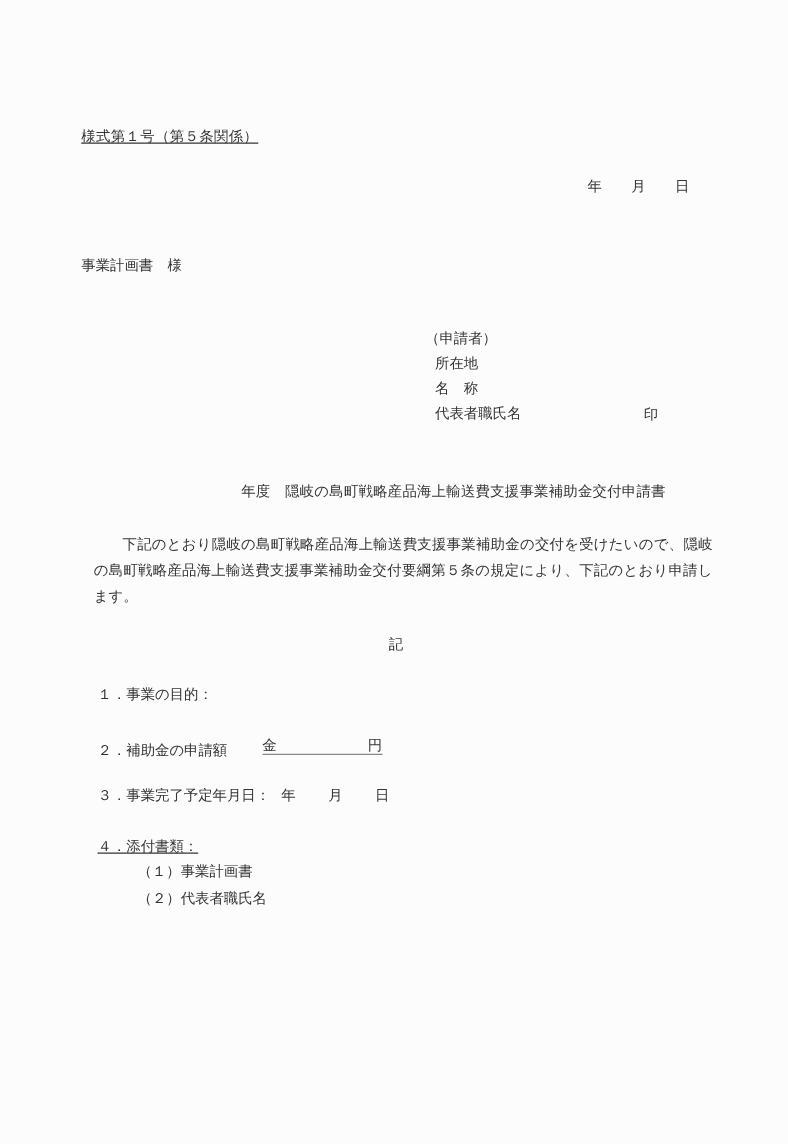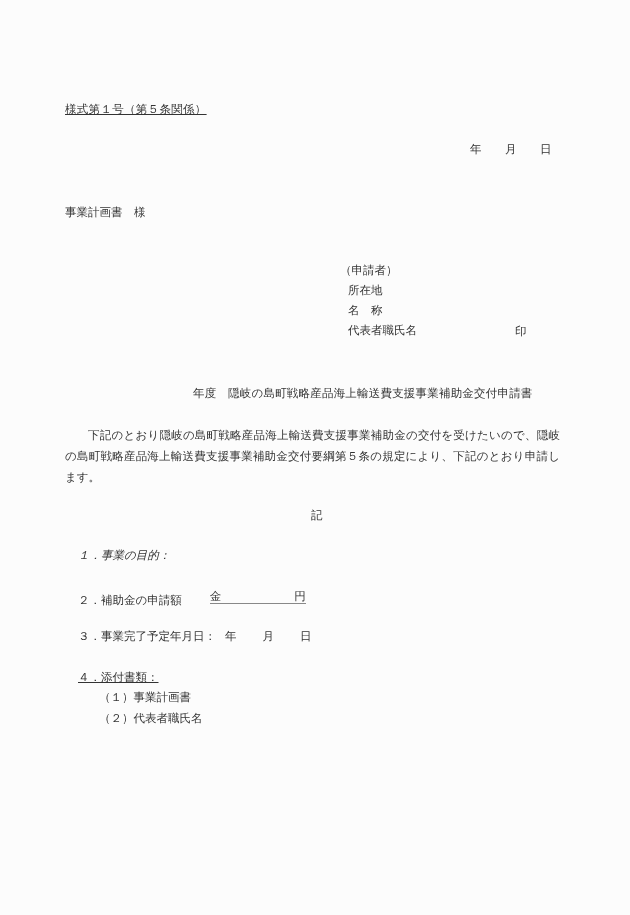--- a/index.html
+++ b/index.html
@@ -26,35 +26,35 @@
     .date-year { left: 470px; }
     .date-month { left: 505px; }
     .date-day { left: 540px; }
     .addressee { left: 65px; top: 205px; }
     .applicant-block { left: 340px; top: 263px; }
     .applicant-block div { height: 20px; line-height: 14px; }
     .applicant-block .indent { padding-left: 8px; }
     .seal { left: 515px; top: 324px; }
     .title { left: 157px; top: 386px; letter-spacing: 0.2px; margin-left: 36px; }
     .body-text {
-      left: 65px;
+      left: 75px;
       top: 425px;
       width: 495px;
       white-space: normal;
       line-height: 21px;
       text-indent: 2em;
       text-align: justify;
     }
     .ki { left: 311px; top: 508px; }
     .item { left: 78px; }
-    .item-1 { top: 548px; font-style: italic; }
+    .item-1 { top: 548px; }
     .item-2 { top: 589px; }
     .item-3 { top: 629px; }
     .item-4 { top: 670px; text-decoration: underline; }
-    .sub-item { left: 99px; }
+    .sub-item { left: 110px; }
     .sub-1 { top: 690px; }
     .sub-2 { top: 711px; }
     .amount {
       display: inline-block;
       margin-left: 28px;
       border-bottom: 1.5px solid #888888;
       width: 96px;
       position: relative;
       height: 14px;
     }

